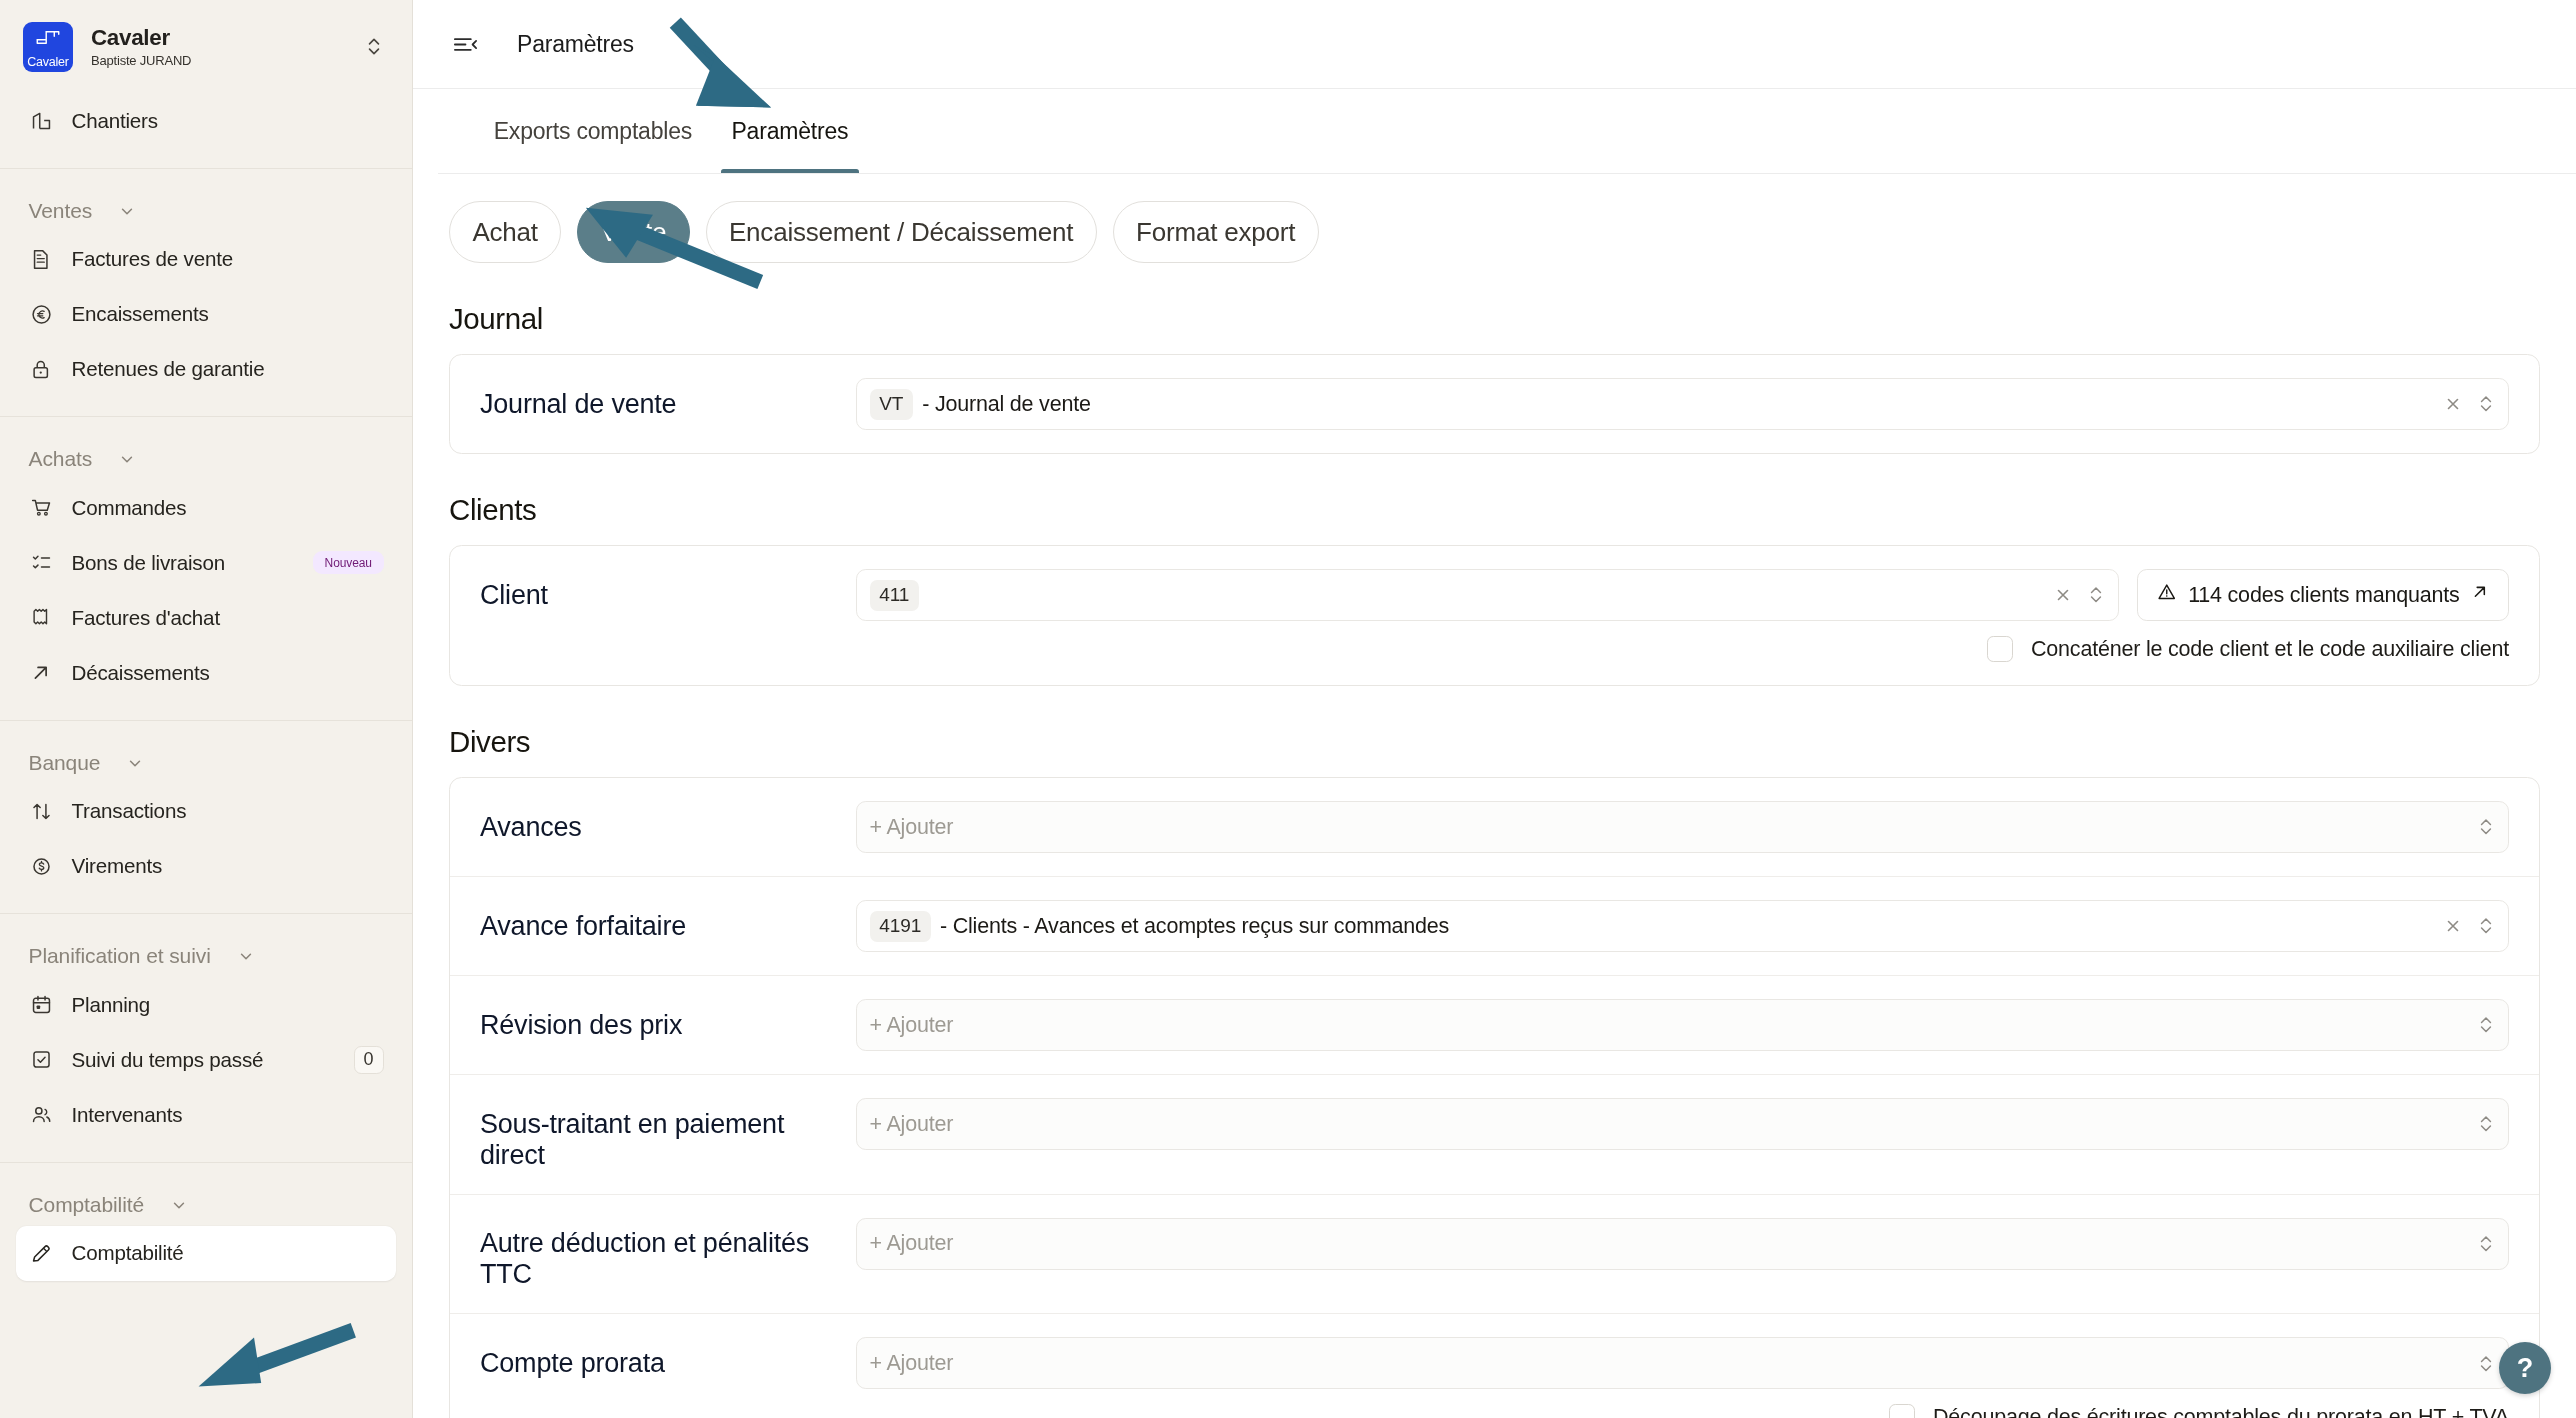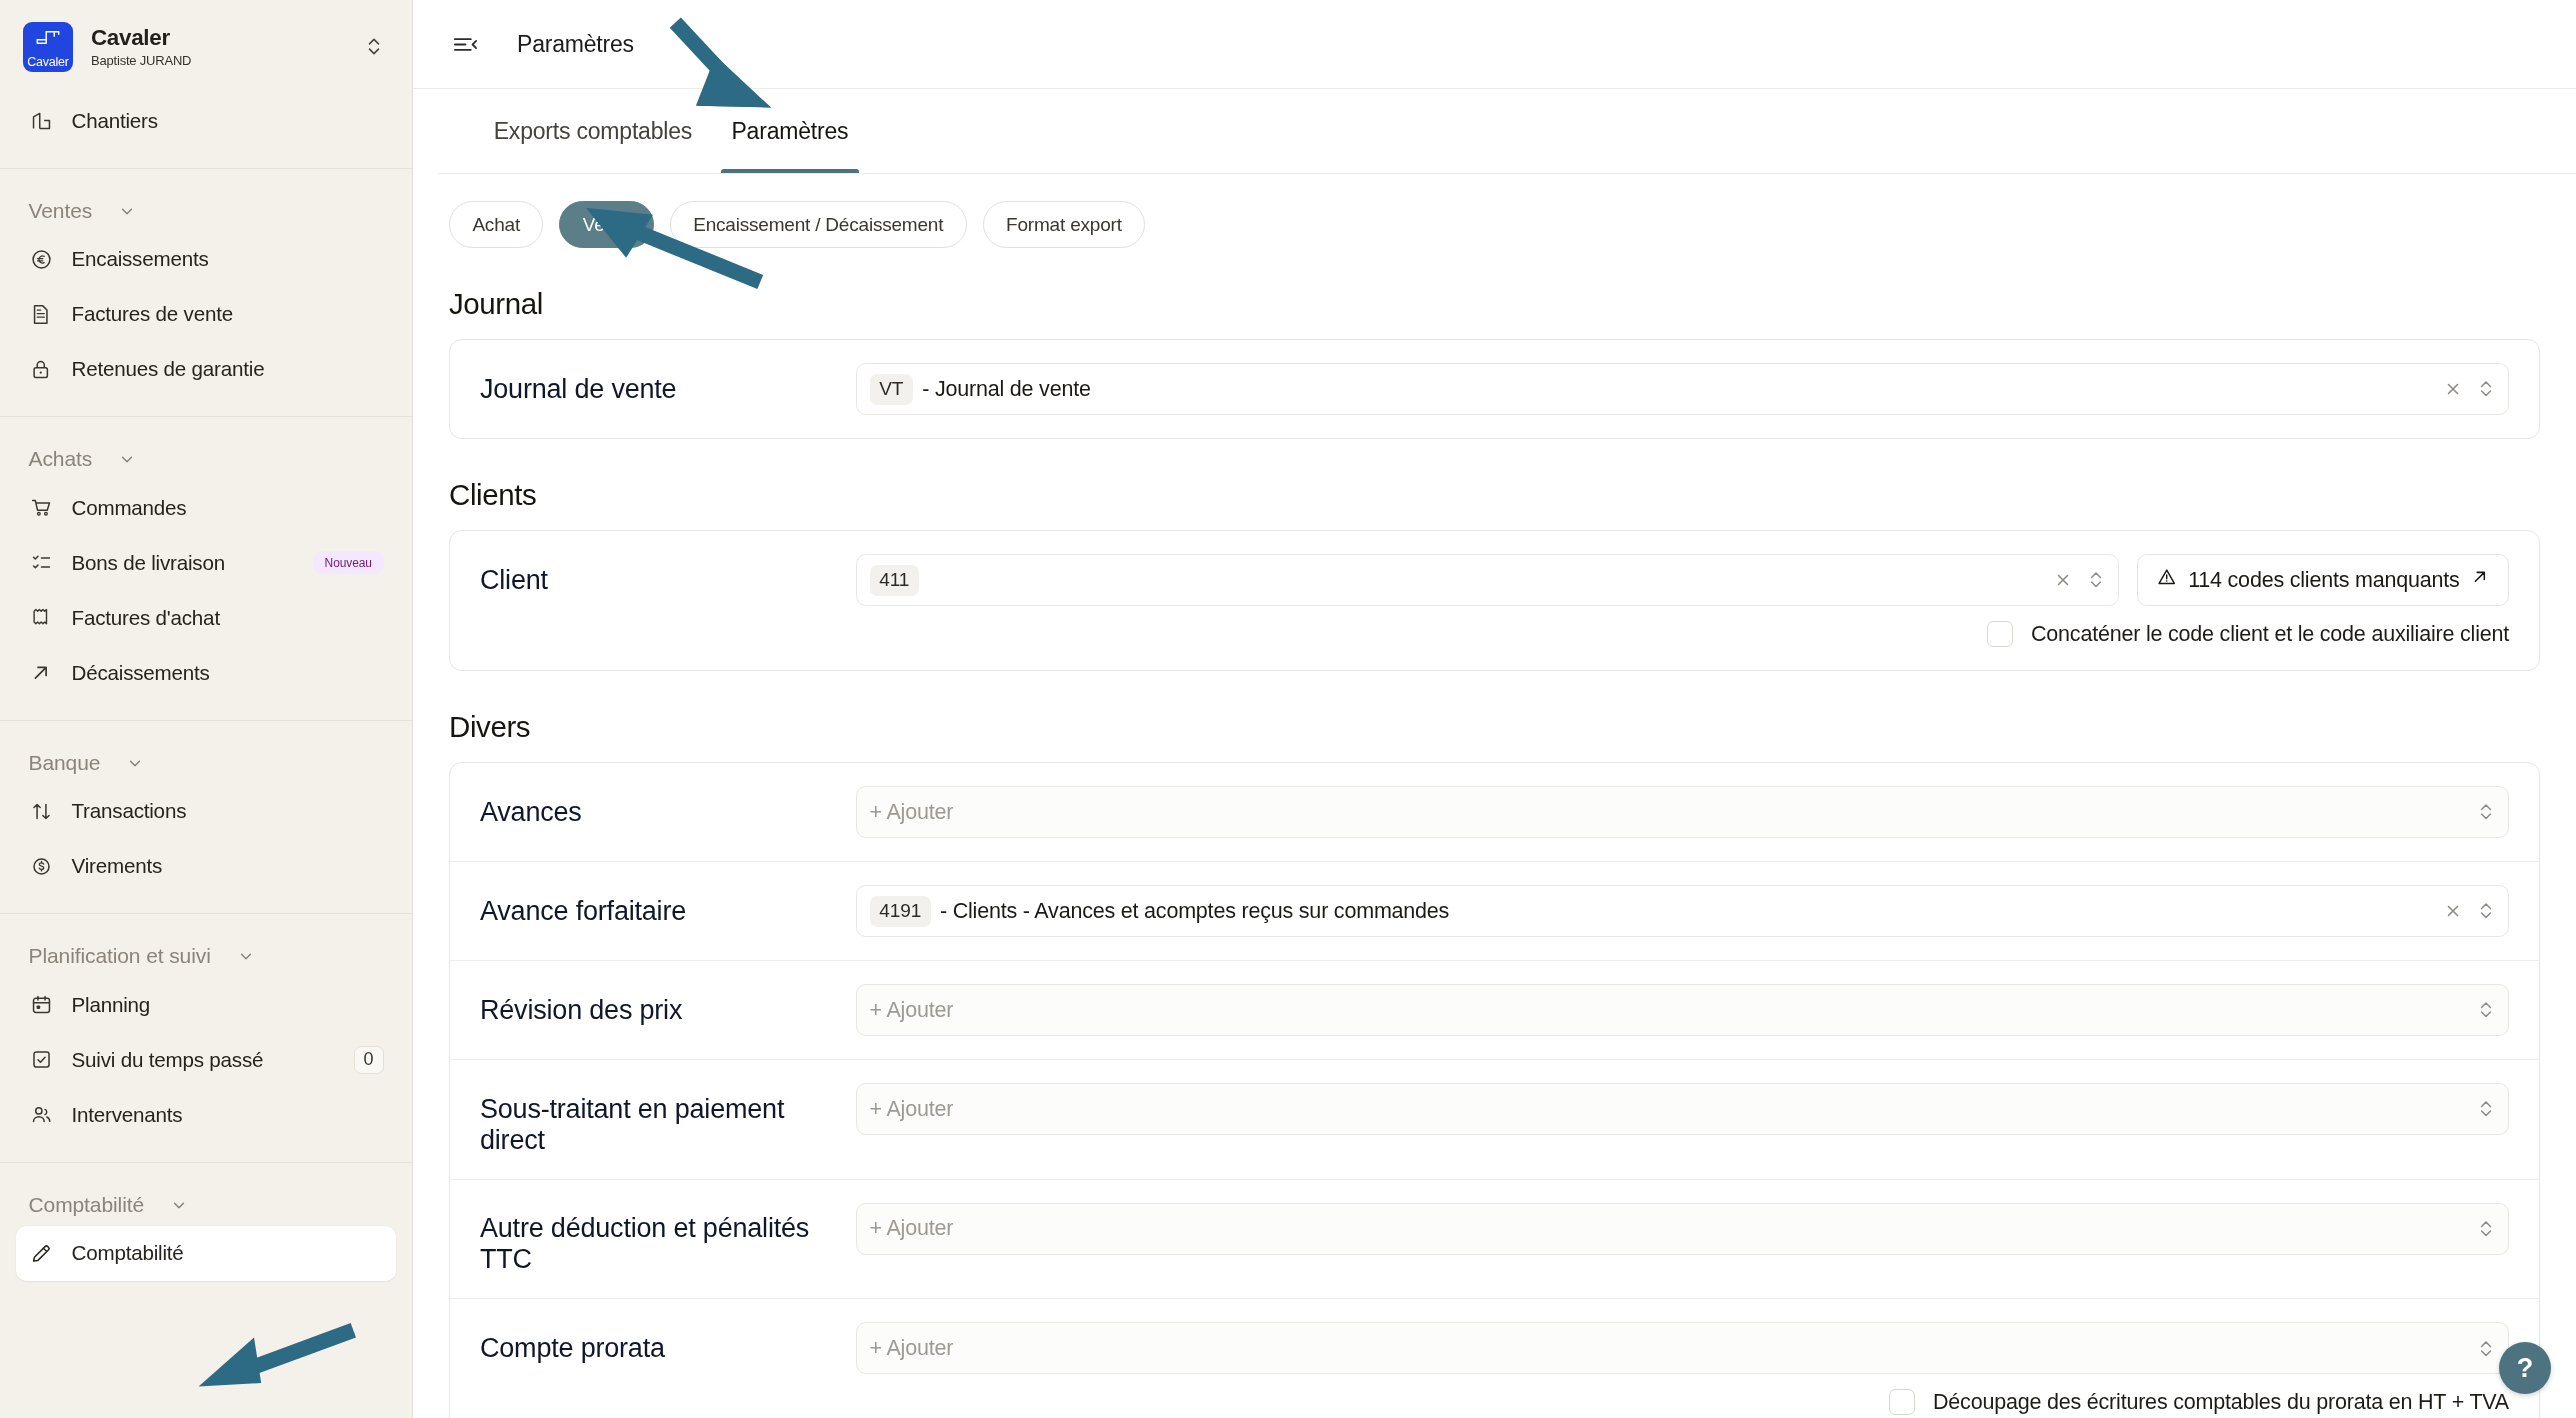--- a/index.html
+++ b/index.html
@@ -79,23 +79,23 @@
     position: relative;
   }
   .tab.active { color: #15140f; }
   .tab.active::after {
     content: ''; position: absolute; left: 9px; right: 9px; bottom: 0;
     height: 4.5px; background: #4e7380; border-radius: 2.7px 2.7px 0 0;
   }
 
   .pillbar { display: flex; gap: 16px; padding: 27px 36px 0 36px; }
   .pill {
-    height: 47px; display: flex; align-items: center; padding: 0 22.4px;
+    height: 62px; display: flex; align-items: center; padding: 0 22.4px;
     border: 0.9px solid #e2e0dc; border-radius: 894px; background: #fff;
-    font-size: 19px; color: #3a3731; letter-spacing: -0.2px; cursor: pointer;
+    font-size: 26px; color: #3a3731; letter-spacing: -0.2px; cursor: pointer;
     white-space: nowrap;
   }
   .pill.active { background: #5b7e89; border-color: #5b7e89; color: #fff; }
 
   .content { flex: 1; overflow: hidden; padding: 0 36px; }
   .section-title {
     font-size: 29.5px; color: #17150f; letter-spacing: -0.4px;
     margin: 39px 0 18px 0; font-weight: 400;
   }
   .card {
@@ -192,35 +192,35 @@
 
     <div class="nav-group">
       <div class="group-label">
         <span>Ventes</span>
         <svg width="16" height="16" viewBox="0 0 18 18" fill="none">
             <path d="M4 7l5 5 5-5" stroke="#8a847a" stroke-width="1.7" stroke-linecap="round" stroke-linejoin="round"></path>
           </svg>
       </div>
       <div class="nav-item">
         <span class="nav-icon">
-          <svg width="23" height="23" viewBox="0 0 26 26" fill="none">
-              <circle cx="13" cy="13" r="9.5" stroke="#3a3731" stroke-width="1.7"></circle>
-              <path d="M16 9.5a4 4 0 100 7M8.5 12h6M8.5 14.5h6" stroke="#3a3731" stroke-width="1.5" stroke-linecap="round"></path>
-            </svg>
-        </span>
-        <span class="nav-label">Encaissements</span>
-      </div>
-      <div class="nav-item">
-        <span class="nav-icon">
           <svg width="21.5" height="23" viewBox="0 0 24 26" fill="none">
               <path d="M5 3h9l5 5v15H5V3z" stroke="#3a3731" stroke-width="1.7" stroke-linejoin="round"></path>
               <path d="M8 12h8M8 16h8M8 8h4" stroke="#3a3731" stroke-width="1.5" stroke-linecap="round"></path>
             </svg>
         </span>
         <span class="nav-label">Factures de vente</span>
+      </div>
+      <div class="nav-item">
+        <span class="nav-icon">
+          <svg width="23" height="23" viewBox="0 0 26 26" fill="none">
+              <circle cx="13" cy="13" r="9.5" stroke="#3a3731" stroke-width="1.7"></circle>
+              <path d="M16 9.5a4 4 0 100 7M8.5 12h6M8.5 14.5h6" stroke="#3a3731" stroke-width="1.5" stroke-linecap="round"></path>
+            </svg>
+        </span>
+        <span class="nav-label">Encaissements</span>
       </div>
       <div class="nav-item">
         <span class="nav-icon">
           <svg width="21.5" height="23" viewBox="0 0 24 26" fill="none">
               <rect x="4.5" y="11" width="15" height="11" rx="2" stroke="#3a3731" stroke-width="1.7"></rect>
               <path d="M8 11V8a4 4 0 018 0v3" stroke="#3a3731" stroke-width="1.7"></path>
               <circle cx="12" cy="16.5" r="1.3" fill="#3a3731"></circle>
             </svg>
         </span>
         <span class="nav-label">Retenues de garantie</span>

